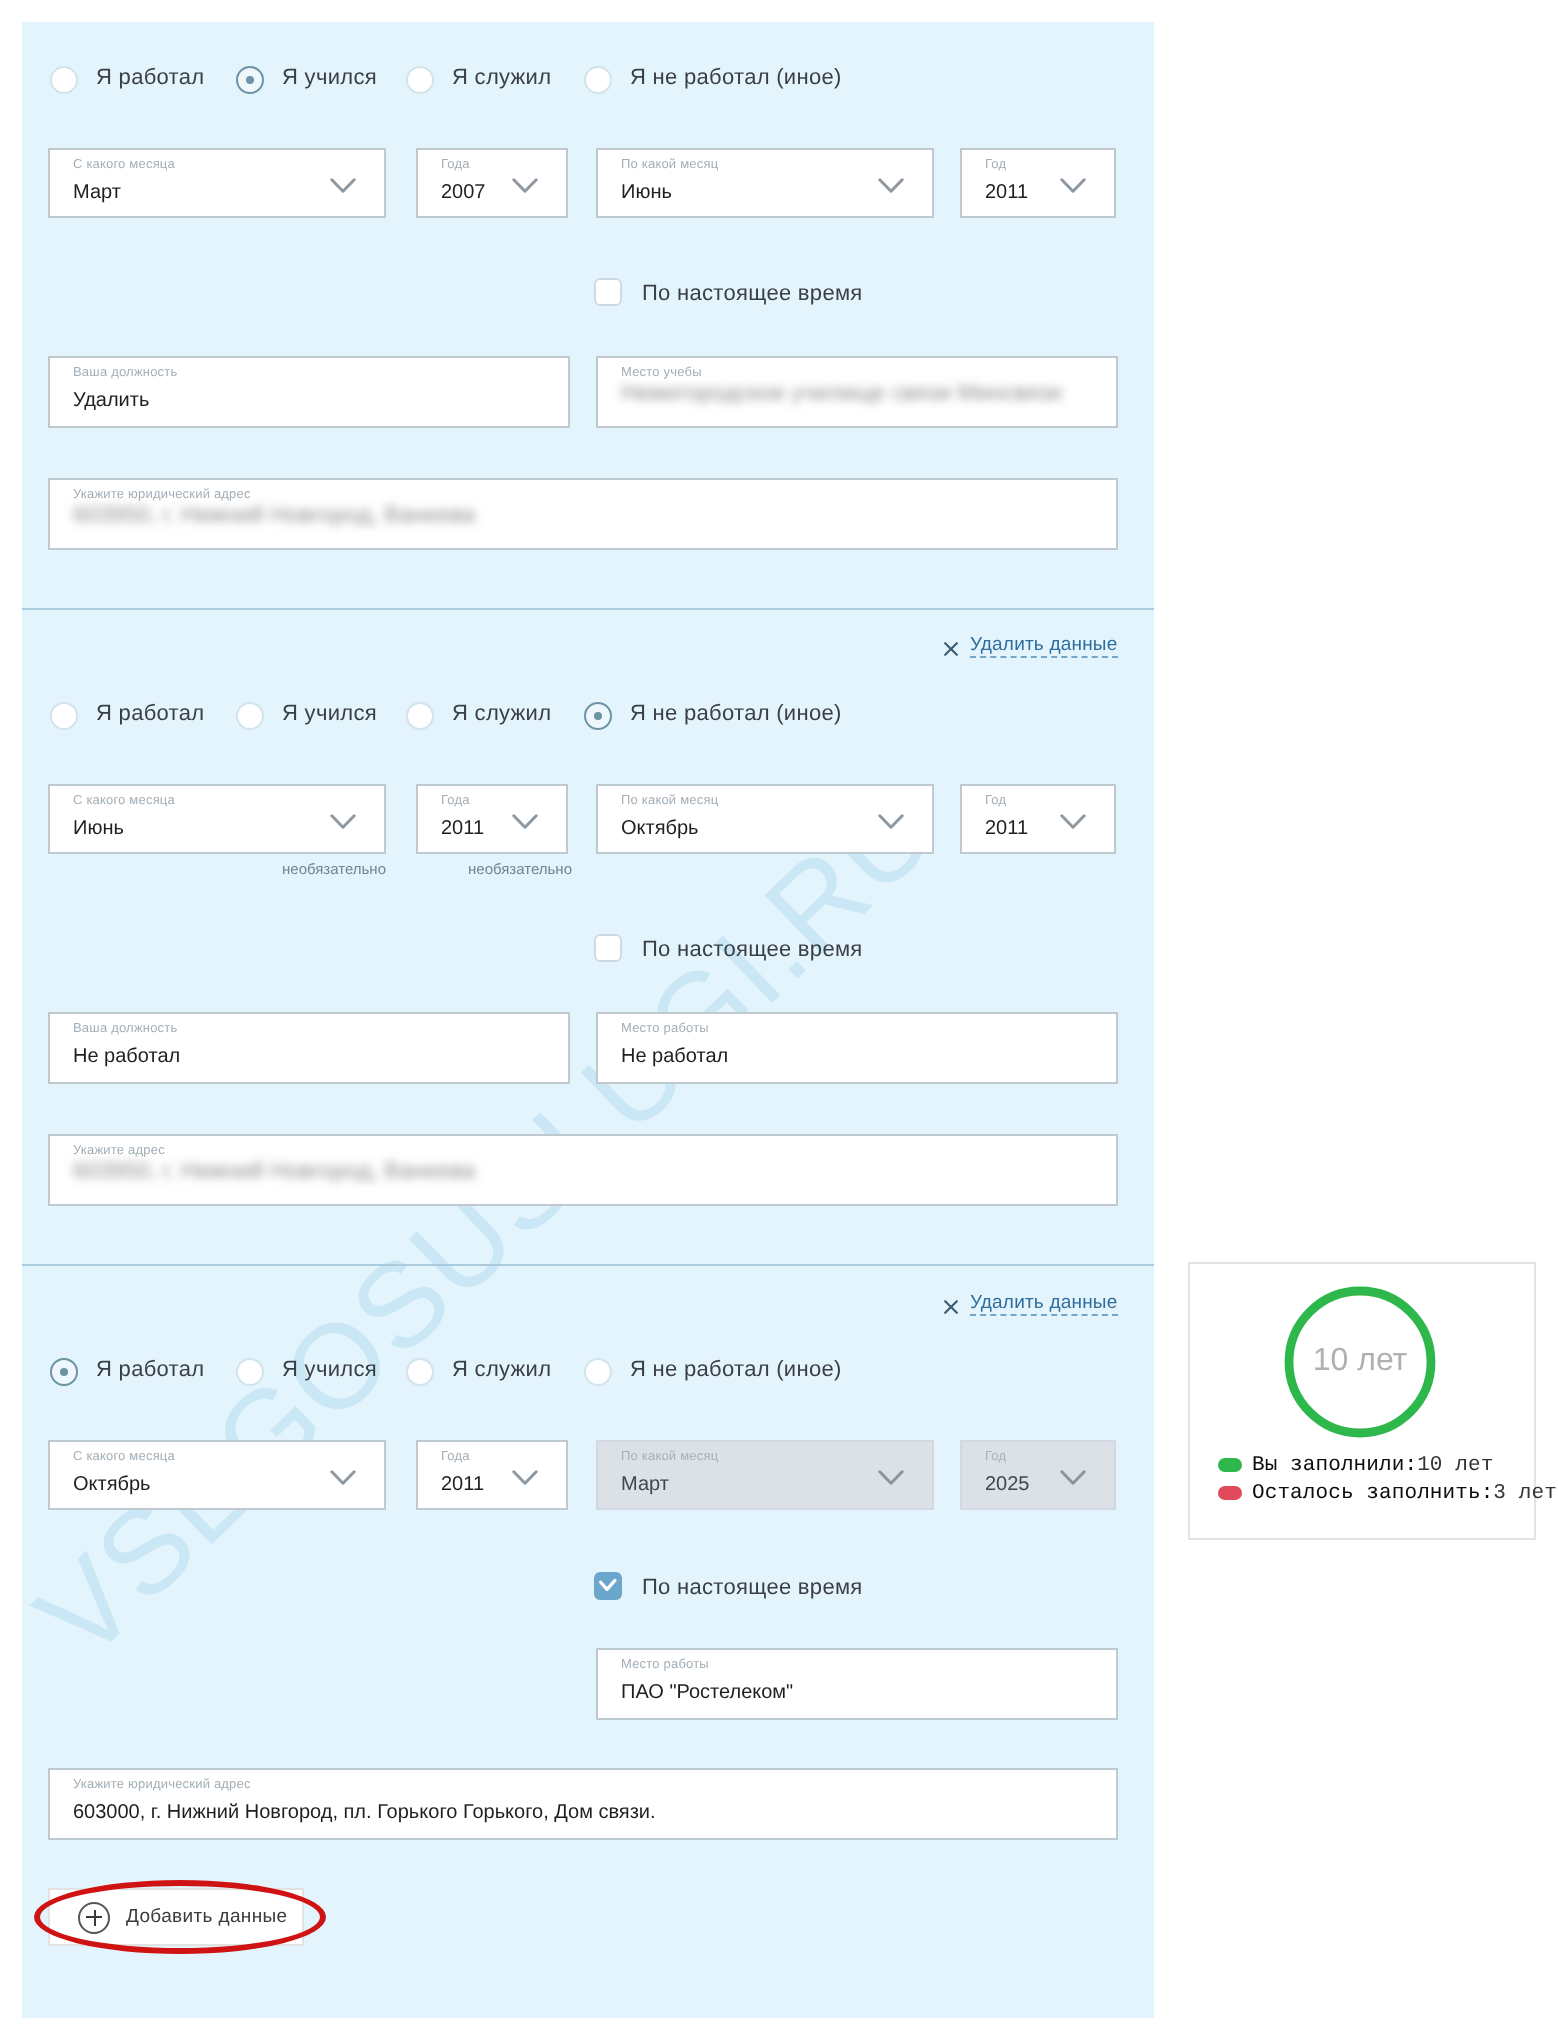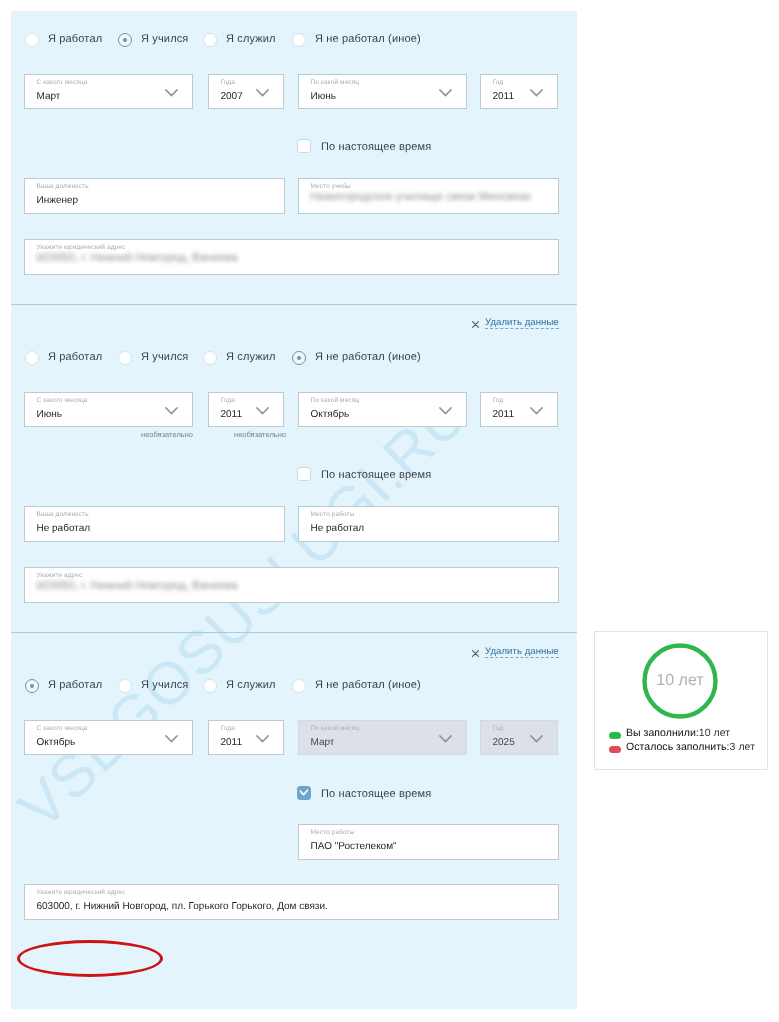--- a/index.html
+++ b/index.html
@@ -71,21 +71,21 @@
   .addbtn .plus::after{top:3px;bottom:3px;left:50%;width:1px;margin-left:-0.5px;}
   .addbtn .t{margin-left:8px;font-size:9.5px;color:#3b3b3b;white-space:nowrap;letter-spacing:0.18px;}
 
   .ellipse{position:absolute;border:3px solid #cf1212;border-radius:50%;
            box-sizing:border-box;}
 
   
   .widget{position:absolute;background:#fff;border:1px solid #e3e3e3;box-sizing:border-box;}
   .donut{position:absolute;}
   .donutlab{position:absolute;width:100%;text-align:center;font-size:16px;color:#b0b0b0;}
-  .lgrow{position:absolute;height:13px;display:flex;align-items:flex-end;}
+  .lgrow{position:absolute;height:13px;display:flex;align-items:center;font-family:Liberation Mono, monospace;}
   .lgmark{width:12px;height:7px;border-radius:4px;flex:0 0 auto;}
   .lgtext{margin-left:5px;font-size:10.5px;color:#0d0d0d;white-space:nowrap;letter-spacing:0.05px;}
   .lgtext .num{color:#333;}
 </style>
 </head>
 <body>
 
 <div class="panel">
   <div class="wm">VSEGOSUSLUGI.RU</div>
 <div class="radios" style="top: 22px; left: 0px;">
@@ -141,21 +141,21 @@
           <path d="M0.9 0.9 L6.5 6.6 L12.1 0.9" stroke="#8d98a1" stroke-width="1.5" stroke-linecap="round" stroke-linejoin="round"></path>
         </svg>
       </div>
     </div>
     <div class="cbrow" style="top: 126px; left: 286px;">
       <span class="cbox"></span>
       <span class="cblab">По настоящее время</span>
     </div>
     <div class="fld" style="left: 13px; width: 261px; height: 36px; top: 167px;">
       <div class="flab">Ваша должность</div>
-      <div class="fval">Инженер</div>
+      <div class="fval">Удалить</div>
     </div>
     <div class="fld" style="left: 287px; width: 261px; height: 36px; top: 167px;">
       <div class="flab">Место учебы</div>
       <div class="blur">Нижегородское училище связи Минсвязи</div>
     </div>
     <div class="fld" style="left: 13px; width: 535px; height: 36px; top: 228px;">
       <div class="flab">Укажите юридический адрес</div>
       <div class="blur">603950, г. Нижний Новгород, Ванеева</div>
     </div>
     <div class="radios" style="top: 340px; left: 0px;">
@@ -307,20 +307,24 @@
       <div class="fval">603000, г. Нижний Новгород, пл. Горького Горького, Дом связи.</div>
     </div>
     <div class="del" style="top: 635px; left: 461px;">
       <span class="x"><svg width="7" height="7" viewBox="0 0 7 7">
           <path d="M0.6 0.6 L6.4 6.4 M6.4 0.6 L0.6 6.4" stroke="#3d5e72" stroke-width="1.1" stroke-linecap="round"></path>
         </svg></span>
       <span class="t">Удалить данные</span>
     </div>
     <div class="divider" style="top: 293px;"></div>
     <div class="divider" style="top: 621px;"></div>
+    <div class="addbtn" style="left: 13px; top: 933px; width: 128px; height: 29px;">
+      <span class="plus"></span>
+      <span class="t">Добавить данные</span>
+    </div>
   </div>
 
 <div id="mount"></div>
 
 <div class="ellipse" style="left: 17px; top: 940px; width: 146px; height: 37px;"></div>
 <div class="widget" style="left: 594px; top: 631px; width: 174px; height: 139px;">
     <div class="donut" style="left:47px;top:11px;width:76px;height:76px;"><svg width="76" height="76" viewBox="0 0 76 76">
         <circle cx="38" cy="38" r="35.5" fill="none" stroke="#2eb84c" stroke-width="4.4"></circle>
       </svg><div class="donutlab" style="top:29px;">10 лет</div></div>
     <div class="lgrow" style="left:14px;top:94px;">

